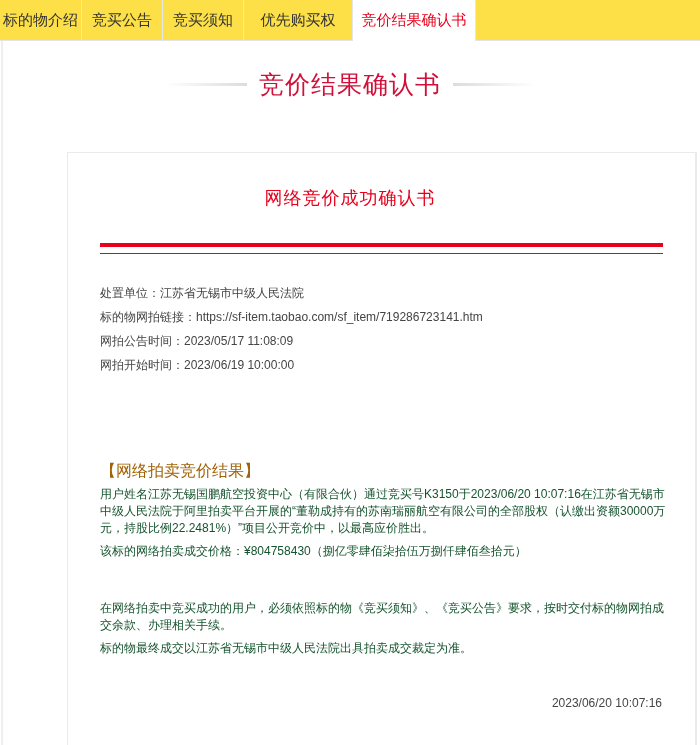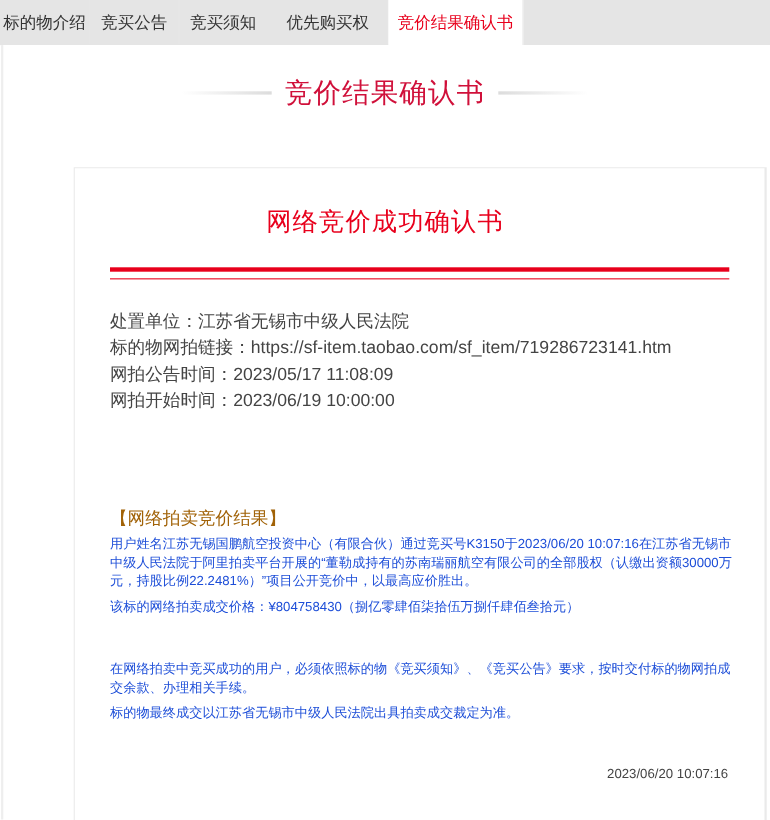--- a/index.html
+++ b/index.html
@@ -4,21 +4,21 @@
   <style>
     * { box-sizing: border-box; margin: 0; padding: 0; }
     html, body {
       width: 700px; height: 745px; overflow: hidden;
       background: #ffffff;
       font-family: "Liberation Sans", "DejaVu Sans", sans-serif;
       color: #333333;
     }
     .tabbar {
       position: absolute; left: 0; top: 0; width: 700px; height: 41px;
-      background: #e5e5e5;
+      background: #fde047;
       border-bottom: 1px solid #e5e5e5;
       display: flex;
     }
     .tab {
       height: 40px;
       display: flex; align-items: center; justify-content: center;
       font-size: 15px; color: #333;
       border-right: 1px solid #e6e6e6;
       cursor: pointer;
       white-space: nowrap;
@@ -46,40 +46,40 @@
       font-size: 25px; color: #d0103a; margin: 0 12px; letter-spacing: 1px;
       font-family: "DejaVu Serif", "Liberation Serif", serif;
     }
     .card {
       position: absolute; left: 67px; top: 152px; width: 630px; height: 600px;
       border: 1px solid #eaeaea; border-right: 2px solid #eaeaea;
       background: #fff;
     }
     .card-title {
       position: absolute; left: 0; top: 186px; width: 700px; text-align: center;
-      font-size: 23px; color: #e8001c; letter-spacing: 1px;
+      font-size: 18px; color: #e8001c; letter-spacing: 1px;
     }
     .rule-thick {
       position: absolute; left: 100px; top: 243px; width: 563px; height: 4px;
       background: #e8001c;
     }
     .rule-thin {
       position: absolute; left: 100px; top: 253px; width: 563px; height: 1px;
       background: #e8001c;
     }
     .content {
       position: absolute; left: 100px; top: 284px; width: 580px;
-      font-size: 16px; color: #444;
+      font-size: 12px; color: #444;
     }
     .info-row { height: 24px; line-height: 18px; margin-bottom: 0px; }
     .info-row .lbl, .info-row .val { display: inline; }
     .result-head { position: absolute; left: 100px; top: 461px; font-size: 16px; color: #a16207; }
     .para {
       position: absolute; left: 100px; width: 570px;
-      font-size: 12px; line-height: 17px; color: #1d4ed8;
+      font-size: 12px; line-height: 17px; color: #14532d;
     }
     .signed-date {
       position: absolute; right: 38px; top: 696px; font-size: 12px; color: #444;
     }
   </style>
 </head>
 <body>
 
 <div class="tabbar">
   <div class="tab" style="width:82px;">

